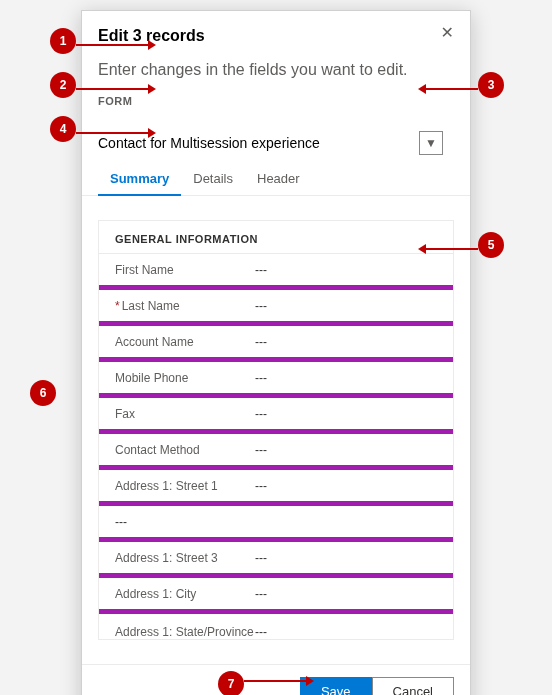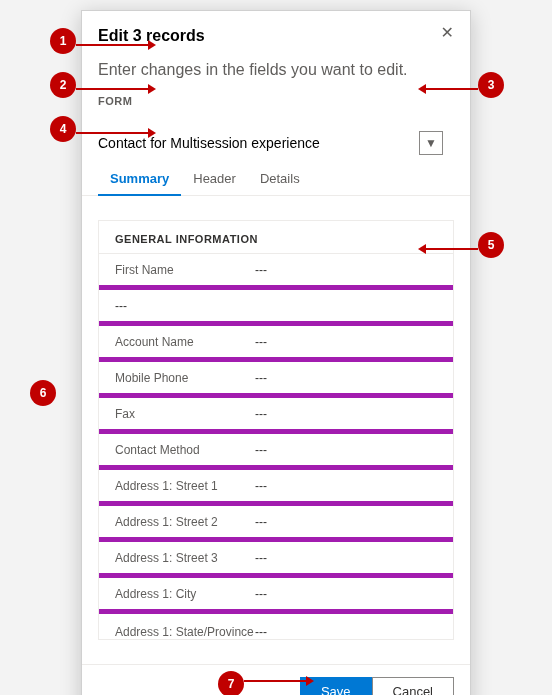--- a/index.html
+++ b/index.html
@@ -296,36 +296,39 @@
           <span>▼</span>
         </button>
       </div>
     </div>
 
     <div class="tabs-row">
       <button class="tab active">
         <span>Summary</span>
       </button>
       <button class="tab">
-        <span>Header</span>
+        <span>Details</span>
       </button>
       <button class="tab">
-        <span>Details</span>
+        <span>Header</span>
       </button>
     </div>
 
     <div style="position:relative; margin: 24px 0;">
       <div class="content-area">
         <div class="section-header">GENERAL INFORMATION</div>
 
         <div class="field-row">
           <div class="field-label">First Name</div>
           <div class="field-value">---</div>
         </div>
         <div class="field-row">
+          <div class="field-label">
+            <span class="field-required">*</span>Last Name
+          </div>
           <div class="field-value">---</div>
         </div>
         <div class="field-row">
           <div class="field-label">Account Name</div>
           <div class="field-value">---</div>
         </div>
         <div class="field-row">
           <div class="field-label">Mobile Phone</div>
           <div class="field-value">---</div>
         </div>
@@ -335,21 +338,20 @@
         </div>
         <div class="field-row">
           <div class="field-label">Contact Method</div>
           <div class="field-value">---</div>
         </div>
         <div class="field-row">
           <div class="field-label">Address 1: Street 1</div>
           <div class="field-value">---</div>
         </div>
         <div class="field-row">
-          <div class="field-label">Address 1: Street 2</div>
           <div class="field-value">---</div>
         </div>
         <div class="field-row">
           <div class="field-label">Address 1: Street 3</div>
           <div class="field-value">---</div>
         </div>
         <div class="field-row">
           <div class="field-label">Address 1: City</div>
           <div class="field-value">---</div>
         </div>

